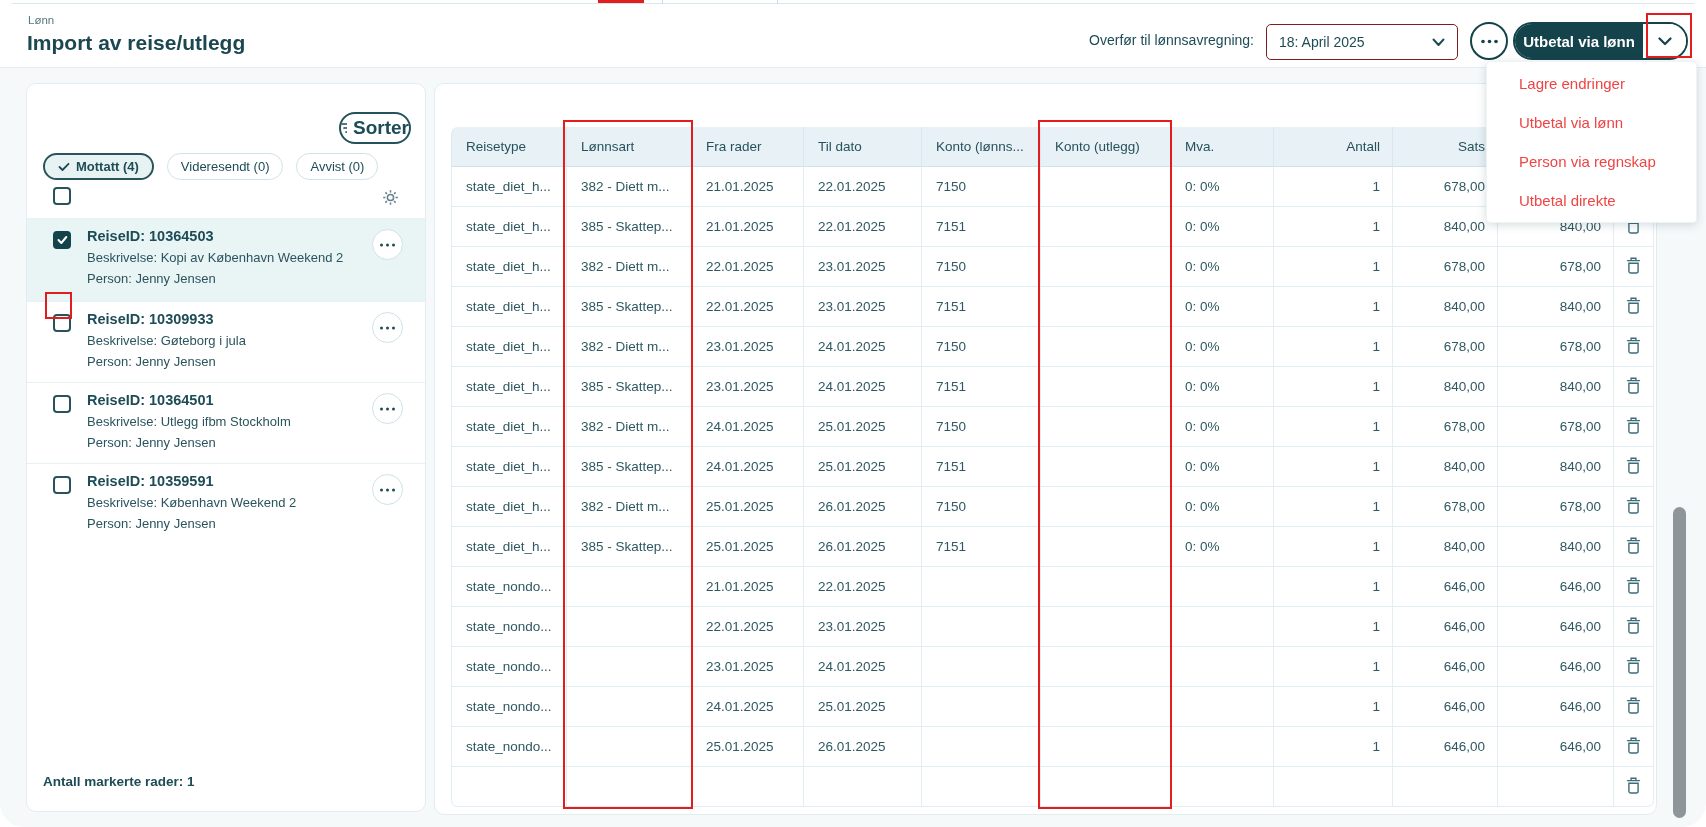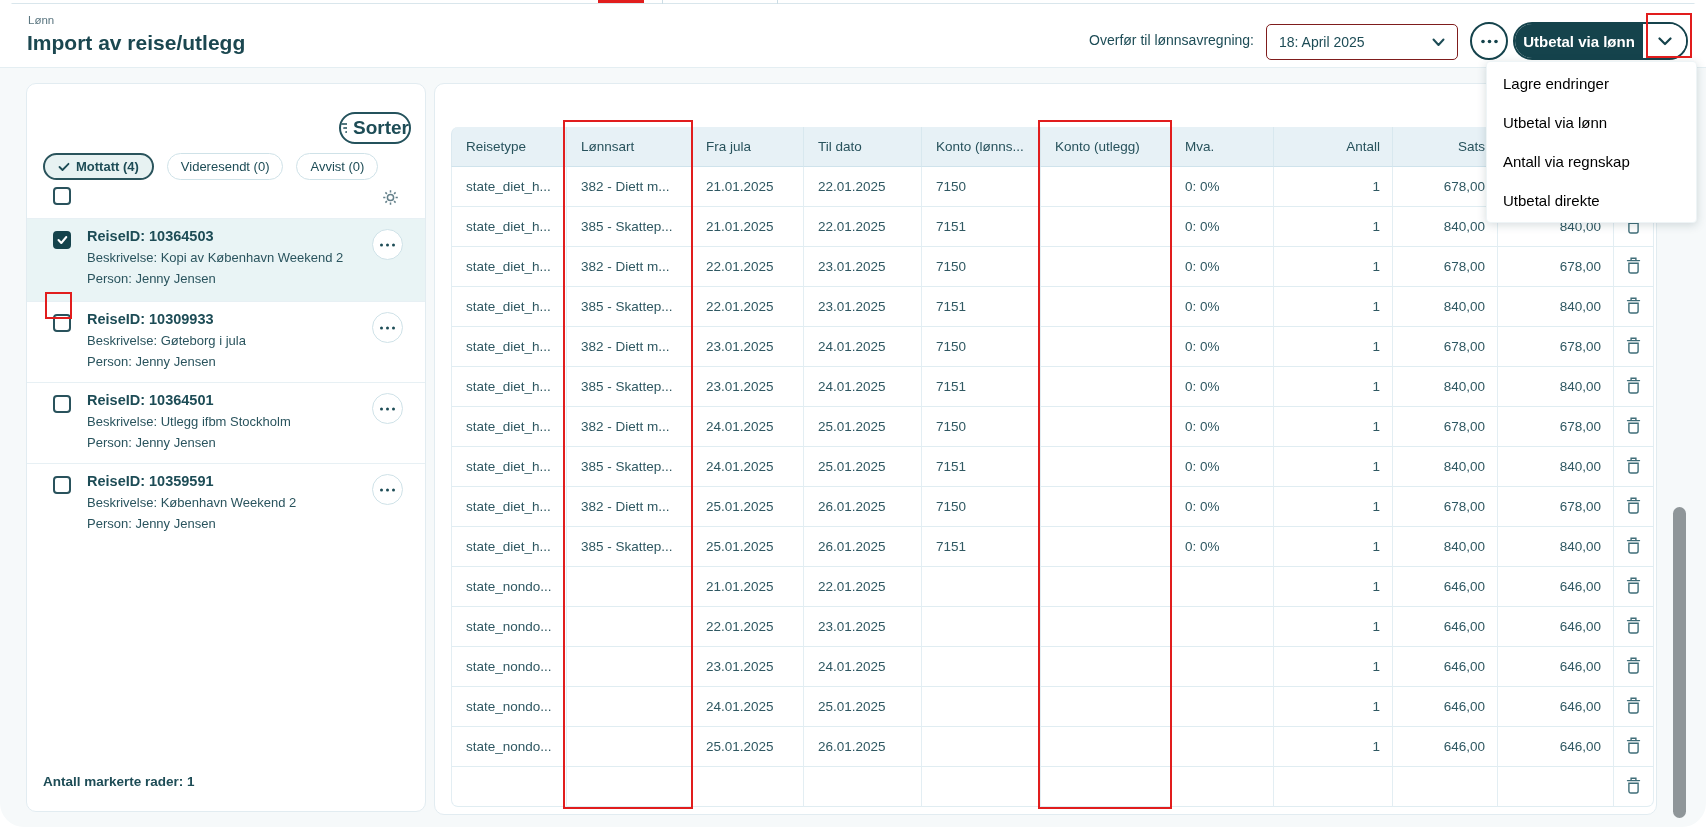--- a/index.html
+++ b/index.html
@@ -19,21 +19,21 @@
   .transfer-label { position:absolute; right:452px; top:28px; font-size:14px; color:#1d4c56; }
   .period-select { position:absolute; left:1266px; top:20px; width:192px; height:36px; background:#fff; border:1px solid #7f1d1d; border-radius:5px; display:flex; align-items:center; padding:0 12px; font-size:14px; color:#1d4c56; cursor:pointer; }
   .period-select .chev { margin-left:auto; display:flex; }
   .more-circle { position:absolute; left:1470px; top:18px; width:38px; height:38px; border:2.5px solid #15434c; border-radius:50%; background:#fff; display:flex; align-items:center; justify-content:center; cursor:pointer; }
   .split-btn { position:absolute; left:1513px; top:18px; width:175px; height:38px; border:2px solid #15434c; border-radius:19px; overflow:hidden; display:flex; background:#fff; }
   .split-main { width:128px; height:100%; background:#15434c; color:#fff; font-size:15px; font-weight:600; display:flex; align-items:center; justify-content:center; cursor:pointer; }
   .split-arrow { flex:1; height:100%; background:#fff; display:flex; align-items:center; justify-content:center; cursor:pointer; }
 
   
   .menu { position:absolute; left:1486px; top:61px; width:211px; background:#fff; border-radius:4px; box-shadow:0 2px 10px rgba(25,60,70,.18); border:1px solid #eef4f6; z-index:10; padding:2px 0; }
-  .menu-item { height:39px; display:flex; align-items:center; padding-left:16px; font-size:15px; color:#000000; cursor:pointer; }
+  .menu-item { height:39px; display:flex; align-items:center; padding-left:32px; font-size:15px; color:#ef4444; cursor:pointer; }
 
   
   .content { position:absolute; left:0; top:68px; width:1706px; height:759px; background:#f6f9fa; z-index:1; }
   .card { position:absolute; background:#fff; border:1px solid #e2ecf1; border-radius:10px; }
   .sidebar { left:26px; top:15px; width:400px; height:729px; }
   .tablecard { left:434px; top:15px; width:1223px; height:732px; }
 
   
   .search-wrap { position:absolute; left:16px; top:29px; width:285px; height:31px; }
   .search-input { width:100%; height:100%; border:1px solid #c9dee8; border-radius:6px; padding:0 30px 0 10px; font-size:14px; color:#1d4c56; font-family:inherit; background:#fff; }
@@ -116,21 +116,21 @@
         <svg width="14" height="9">
             <path d="M1.5 1.5 L7 7 L12.5 1.5" stroke="#15434c" stroke-width="2.2" fill="none" stroke-linecap="round" stroke-linejoin="round"></path>
           </svg>
       </div>
     </div>
   </div>
 
   <div class="menu" id="payout-menu">
       <div class="menu-item">Lagre endringer</div>
       <div class="menu-item">Utbetal via lønn</div>
-      <div class="menu-item">Antall via regnskap</div>
+      <div class="menu-item">Person via regnskap</div>
       <div class="menu-item">Utbetal direkte</div>
     </div>
 
   <div class="content">
 
     <div class="card sidebar">
       <div class="sort-btn">
         <svg width="14" height="12">
             <line x1="1" y1="2" x2="13" y2="2" stroke="#1d4c56" stroke-width="1.7" stroke-linecap="round"></line>
             <line x1="3" y1="6" x2="11" y2="6" stroke="#1d4c56" stroke-width="1.7" stroke-linecap="round"></line>
@@ -243,21 +243,21 @@
               <col style="width:103px">
               <col style="width:119px">
             <col style="width:105px">
               <col style="width:116px">
               <col style="width:40px">
           </colgroup>
           <thead>
               <tr id="grid-head">
                 <th>Reisetype</th>
                 <th>Lønnsart</th>
-                <th>Fra jula</th>
+                <th>Fra rader</th>
                 <th>Til dato</th>
                 <th>Konto (lønns...</th>
                 <th>Konto (utlegg)</th>
                 <th>Mva.</th>
                 <th class="r">Antall</th>
                 <th class="r">Sats</th>
                 <th class="r"></th>
                 <th></th>
               </tr>
             </thead>

